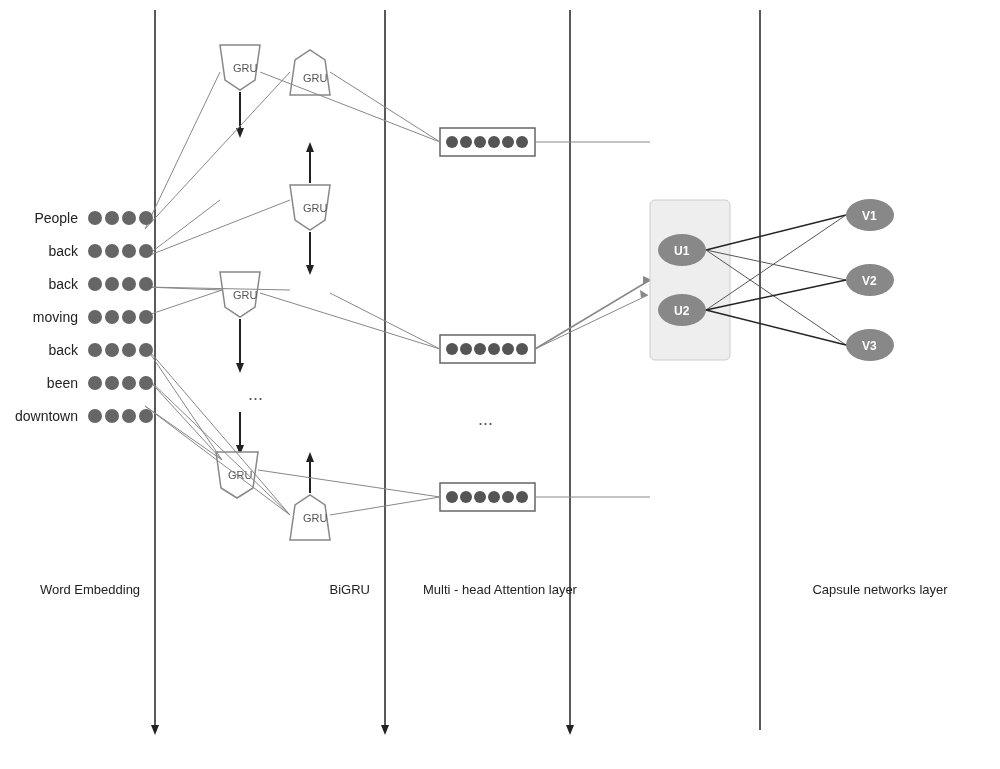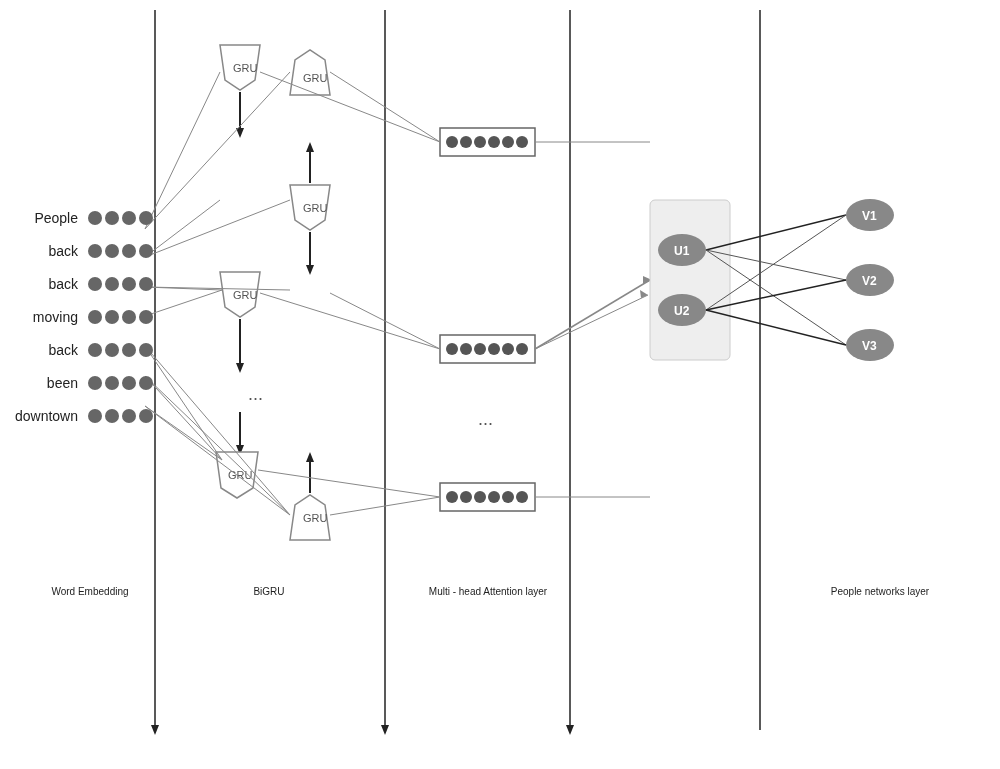--- a/index.html
+++ b/index.html
@@ -15,21 +15,21 @@
     .diagram-container {
       width: 1000px;
       height: 615px;
       position: relative;
     }
 
     
     .col-label {
       position: absolute;
       bottom: 18px;
-      font-size: 10px;
+      font-size: 13px;
       color: #222;
       text-align: center;
     }
 
     
     .word-list {
       position: absolute;
       left: 10px;
       top: 205px;
       display: flex;
@@ -275,17 +275,17 @@
       <div class="dots-group">
         <div class="dot"></div>
           <div class="dot"></div>
           <div class="dot"></div>
           <div class="dot"></div>
       </div>
     </div>
   </div>
 
   <div class="col-label" style="left:30px;width:120px;">Word Embedding</div>
-  <div class="col-label" style="left:184px;width:170px;">BiGRU</div>
-  <div class="col-label" style="left:388px;width:200px;">Multi - head Attention layer</div>
-  <div class="col-label" style="left:790px;width:180px;">People networks layer</div>
+  <div class="col-label" style="left:200px;width:170px;text-align:right;">BiGRU</div>
+  <div class="col-label" style="left:400px;width:200px;">Multi - head Attention layer</div>
+  <div class="col-label" style="left:790px;width:180px;">Capsule networks layer</div>
 
 </div>
 
 </body></html>

